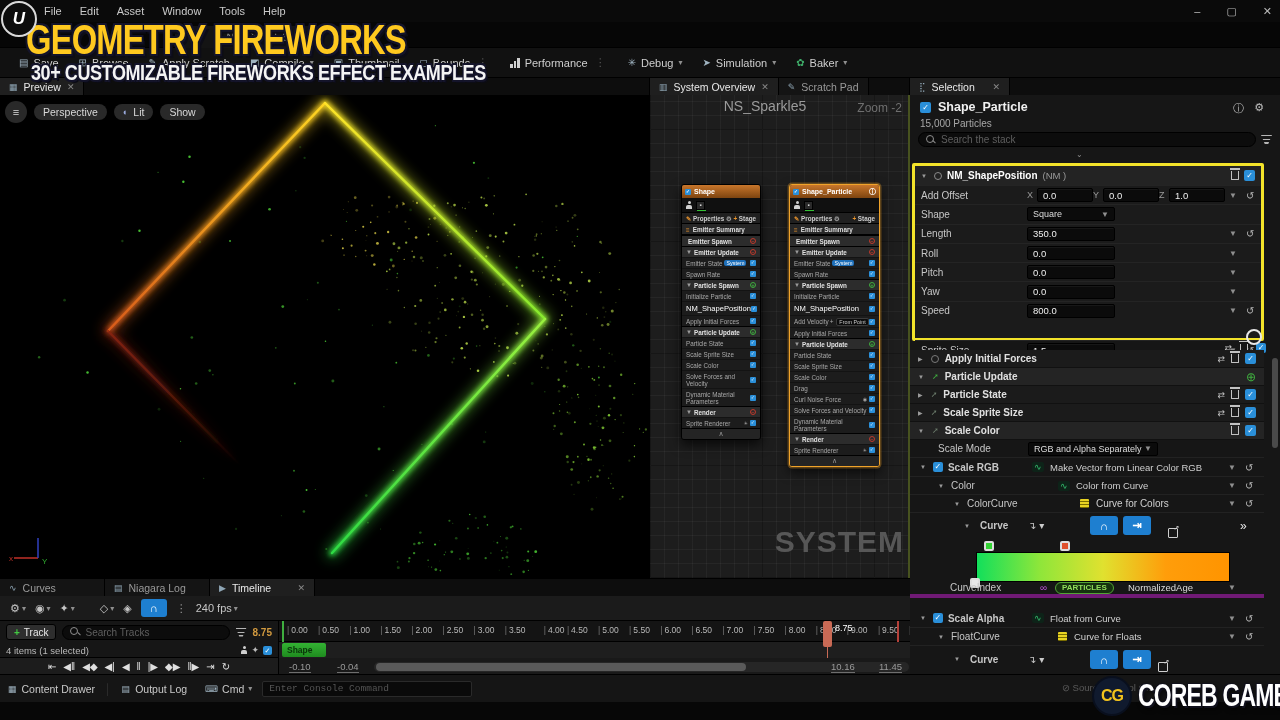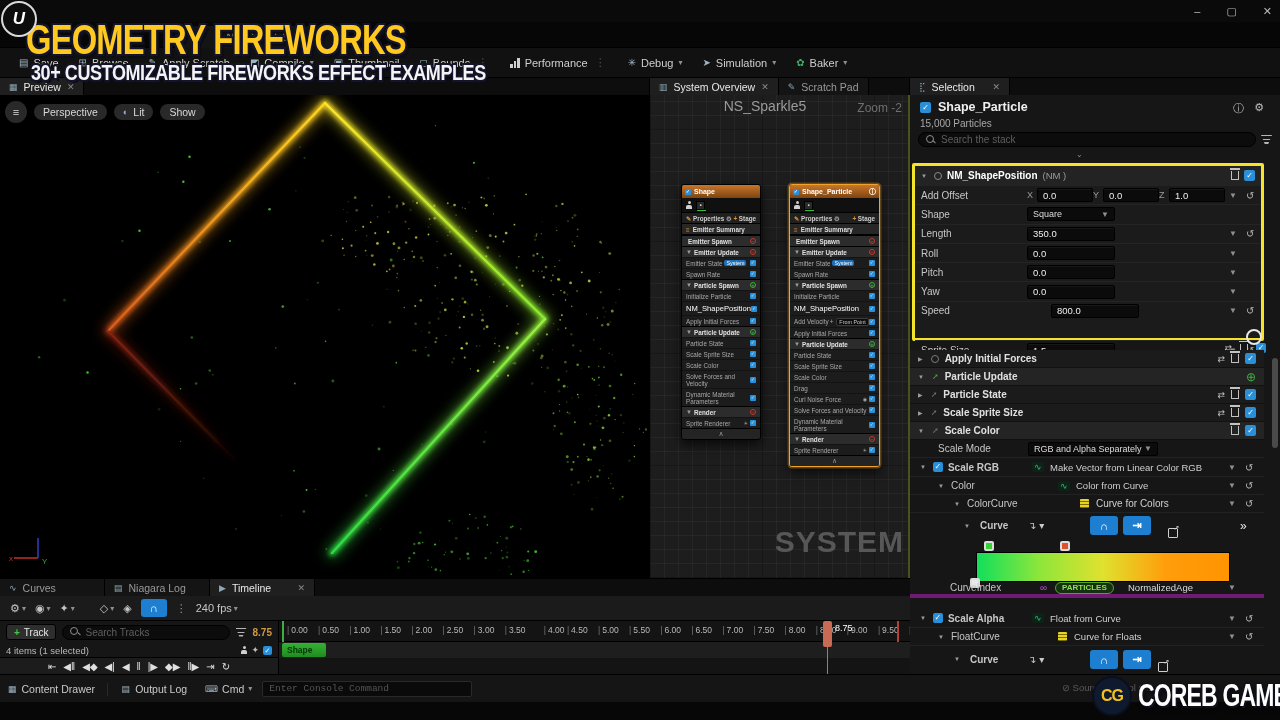--- a/index.html
+++ b/index.html
@@ -131,20 +131,28 @@
   #cgcirc{width:40px;height:40px;border-radius:50%;background:#101a2e;border:2px solid #090f1d;color:#f2c21d;font-weight:bold;font-size:16px;display:flex;align-items:center;justify-content:center;letter-spacing:-1px;}
   #brandname{color:#fff;font-weight:bold;font-size:28px;letter-spacing:-1px;transform:scale(.82,1.1);transform-origin:left center;white-space:nowrap;text-shadow:2px 2px 0 #10101c,-1px -1px 0 #10101c,3px 3px 6px rgba(0,0,0,.8);}
   #gizmo{position:absolute;left:8px;bottom:10px;width:60px;height:34px;font-size:8px;}
 </style>
 </head>
 <body>
 
 <div id="root">
 
   <div id="titlebar" class="abs">
+    <div id="menubar" class="abs flex">
+        <span class="menu-item">File</span>
+        <span class="menu-item">Edit</span>
+        <span class="menu-item">Asset</span>
+        <span class="menu-item">Window</span>
+        <span class="menu-item">Tools</span>
+        <span class="menu-item">Help</span>
+      </div>
     <div id="winctl" class="abs flex">
         <span>–</span>
         <span>▢</span>
         <span>✕</span>
       </div>
   </div>
 
   <div id="assetbar" class="abs">
     <div id="assettab" class="abs flex">
         <span>NS_Sparkle5</span>
@@ -1114,21 +1122,21 @@
             <div class="numbox" style="position: absolute; left: 112px; width: 88px;">0.0</div>
             <span class="chev" style="position: absolute; left: 314px;">▼</span>
           </div>
           <div class="flex" style="height: 19.3px; padding: 0px 6px; border-top: 1px solid rgb(36, 36, 36); position: relative;">
             <span class="srow-label">Yaw</span>
             <div class="numbox" style="position: absolute; left: 112px; width: 88px;">0.0</div>
             <span class="chev" style="position: absolute; left: 314px;">▼</span>
           </div>
           <div class="flex" style="height: 19.3px; padding: 0px 6px; border-top: 1px solid rgb(36, 36, 36); position: relative;">
             <span class="srow-label">Speed</span>
-            <div class="numbox" style="position: absolute; left: 112px; width: 88px; margin-left: 24px;">800.0</div>
+            <div class="numbox" style="position: absolute; left: 112px; width: 88px;">800.0</div>
             <span class="chev" style="position: absolute; left: 314px;">▼</span>
             <span class="reset" style="position: absolute; left: 331px;">↺</span>
           </div>
           <div class="flex" style="height: 19.3px; padding: 0px 6px; border-top: 1px solid rgb(36, 36, 36); position: relative; margin-top: 20px;">
             <span class="srow-label">Sprite Size</span>
             <div class="numbox" style="position: absolute; left: 112px; width: 88px;">1.5</div>
             <span class="chev" style="position: absolute; left: 314px;">▼</span>
             <span class="reset" style="position: absolute; left: 331px;">↺</span>
           </div>
         </div>
@@ -1357,20 +1365,28 @@
       <div class="bracket" style="left:3px;background:#3fae3f;"></div>
       <div class="bracket" style="left:618px;background:#b5413a;"></div>
       <div id="trackrow">
         <div id="greenbar" style="width:44px;">
             <span>Shape</span>
           </div>
       </div>
       <div id="playline"></div>
       <div id="playhead"></div>
       <div id="phlabel">8.75</div>
+      <div id="botrow">
+        <span class="rangeval" style="left:10px;">-0.10</span>
+        <span class="rangeval" style="left:58px;">-0.04</span>
+        <div id="hscrolltrack"></div>
+        <div id="hscroll"></div>
+        <span class="rangeval" style="left:552px;">10.16</span>
+        <span class="rangeval" style="left:600px;">11.45</span>
+      </div>
     </div>
   </div>
 
   <div id="statusbar" class="abs">
     <span class="flex" style="gap:5px">
         <span class="sbic">▦</span>
         <span>Content Drawer</span>
       </span>
     <span style="color:#333">│</span>
     <span class="flex" style="gap:5px">

